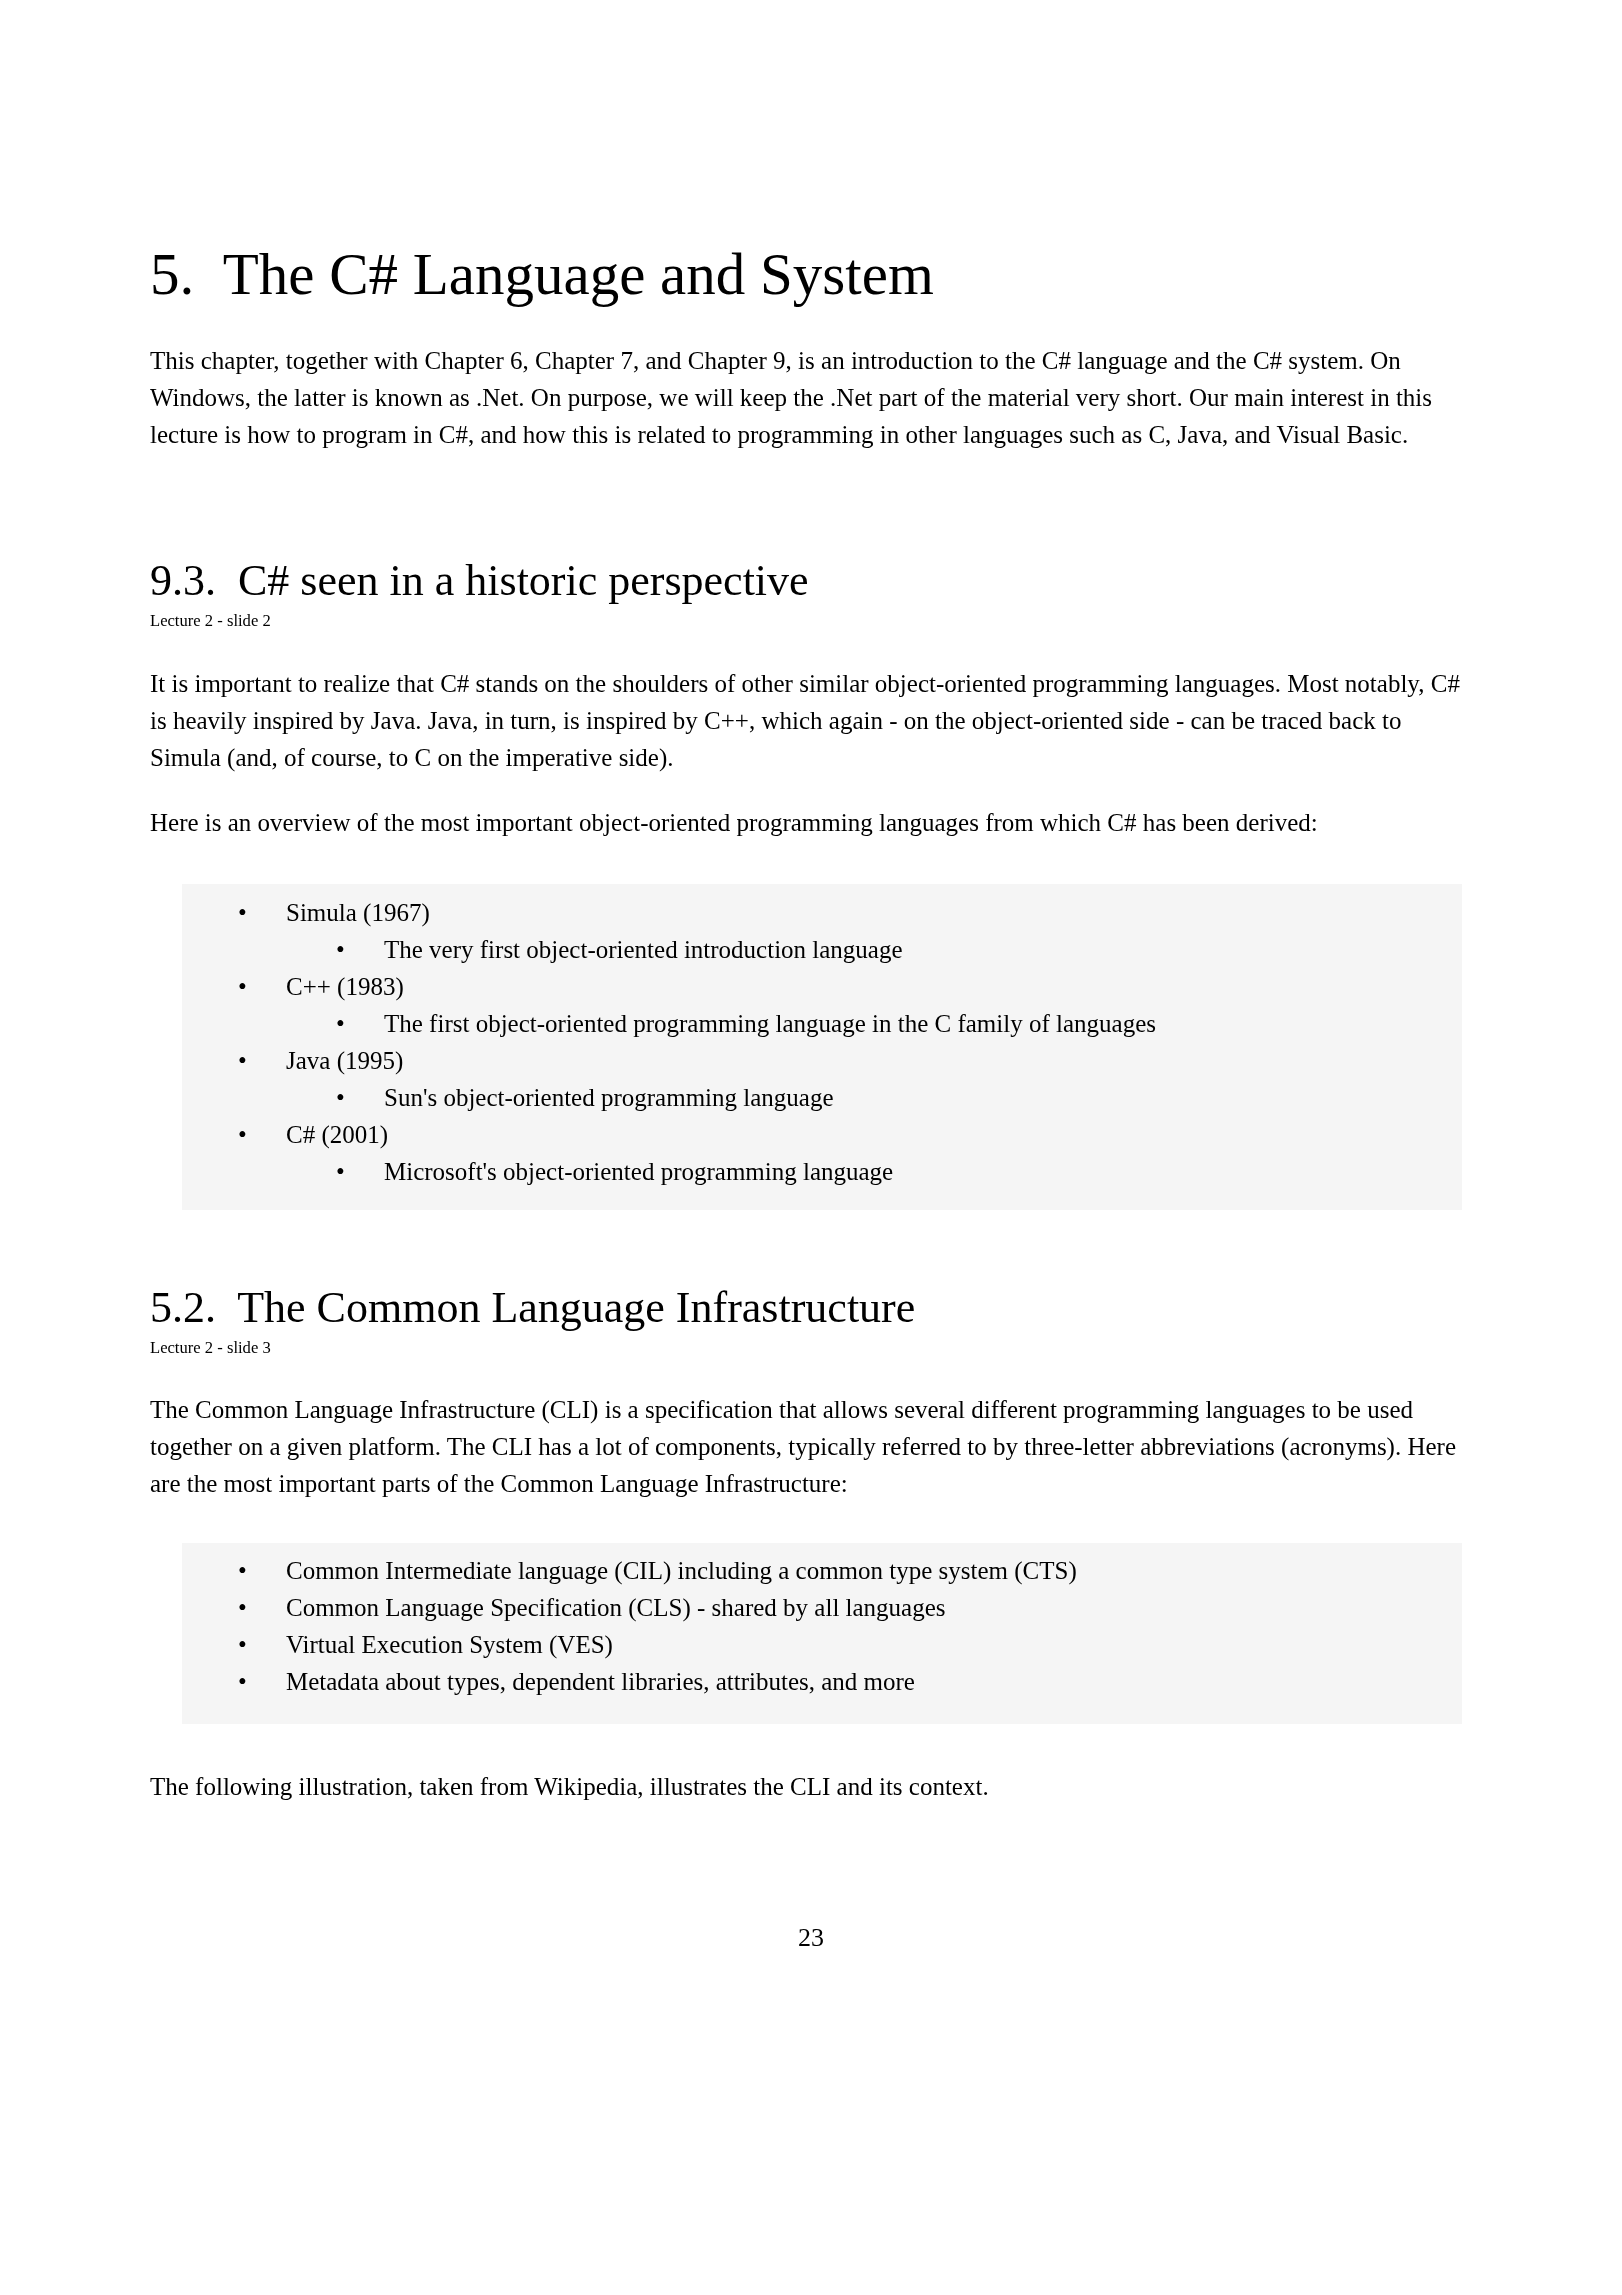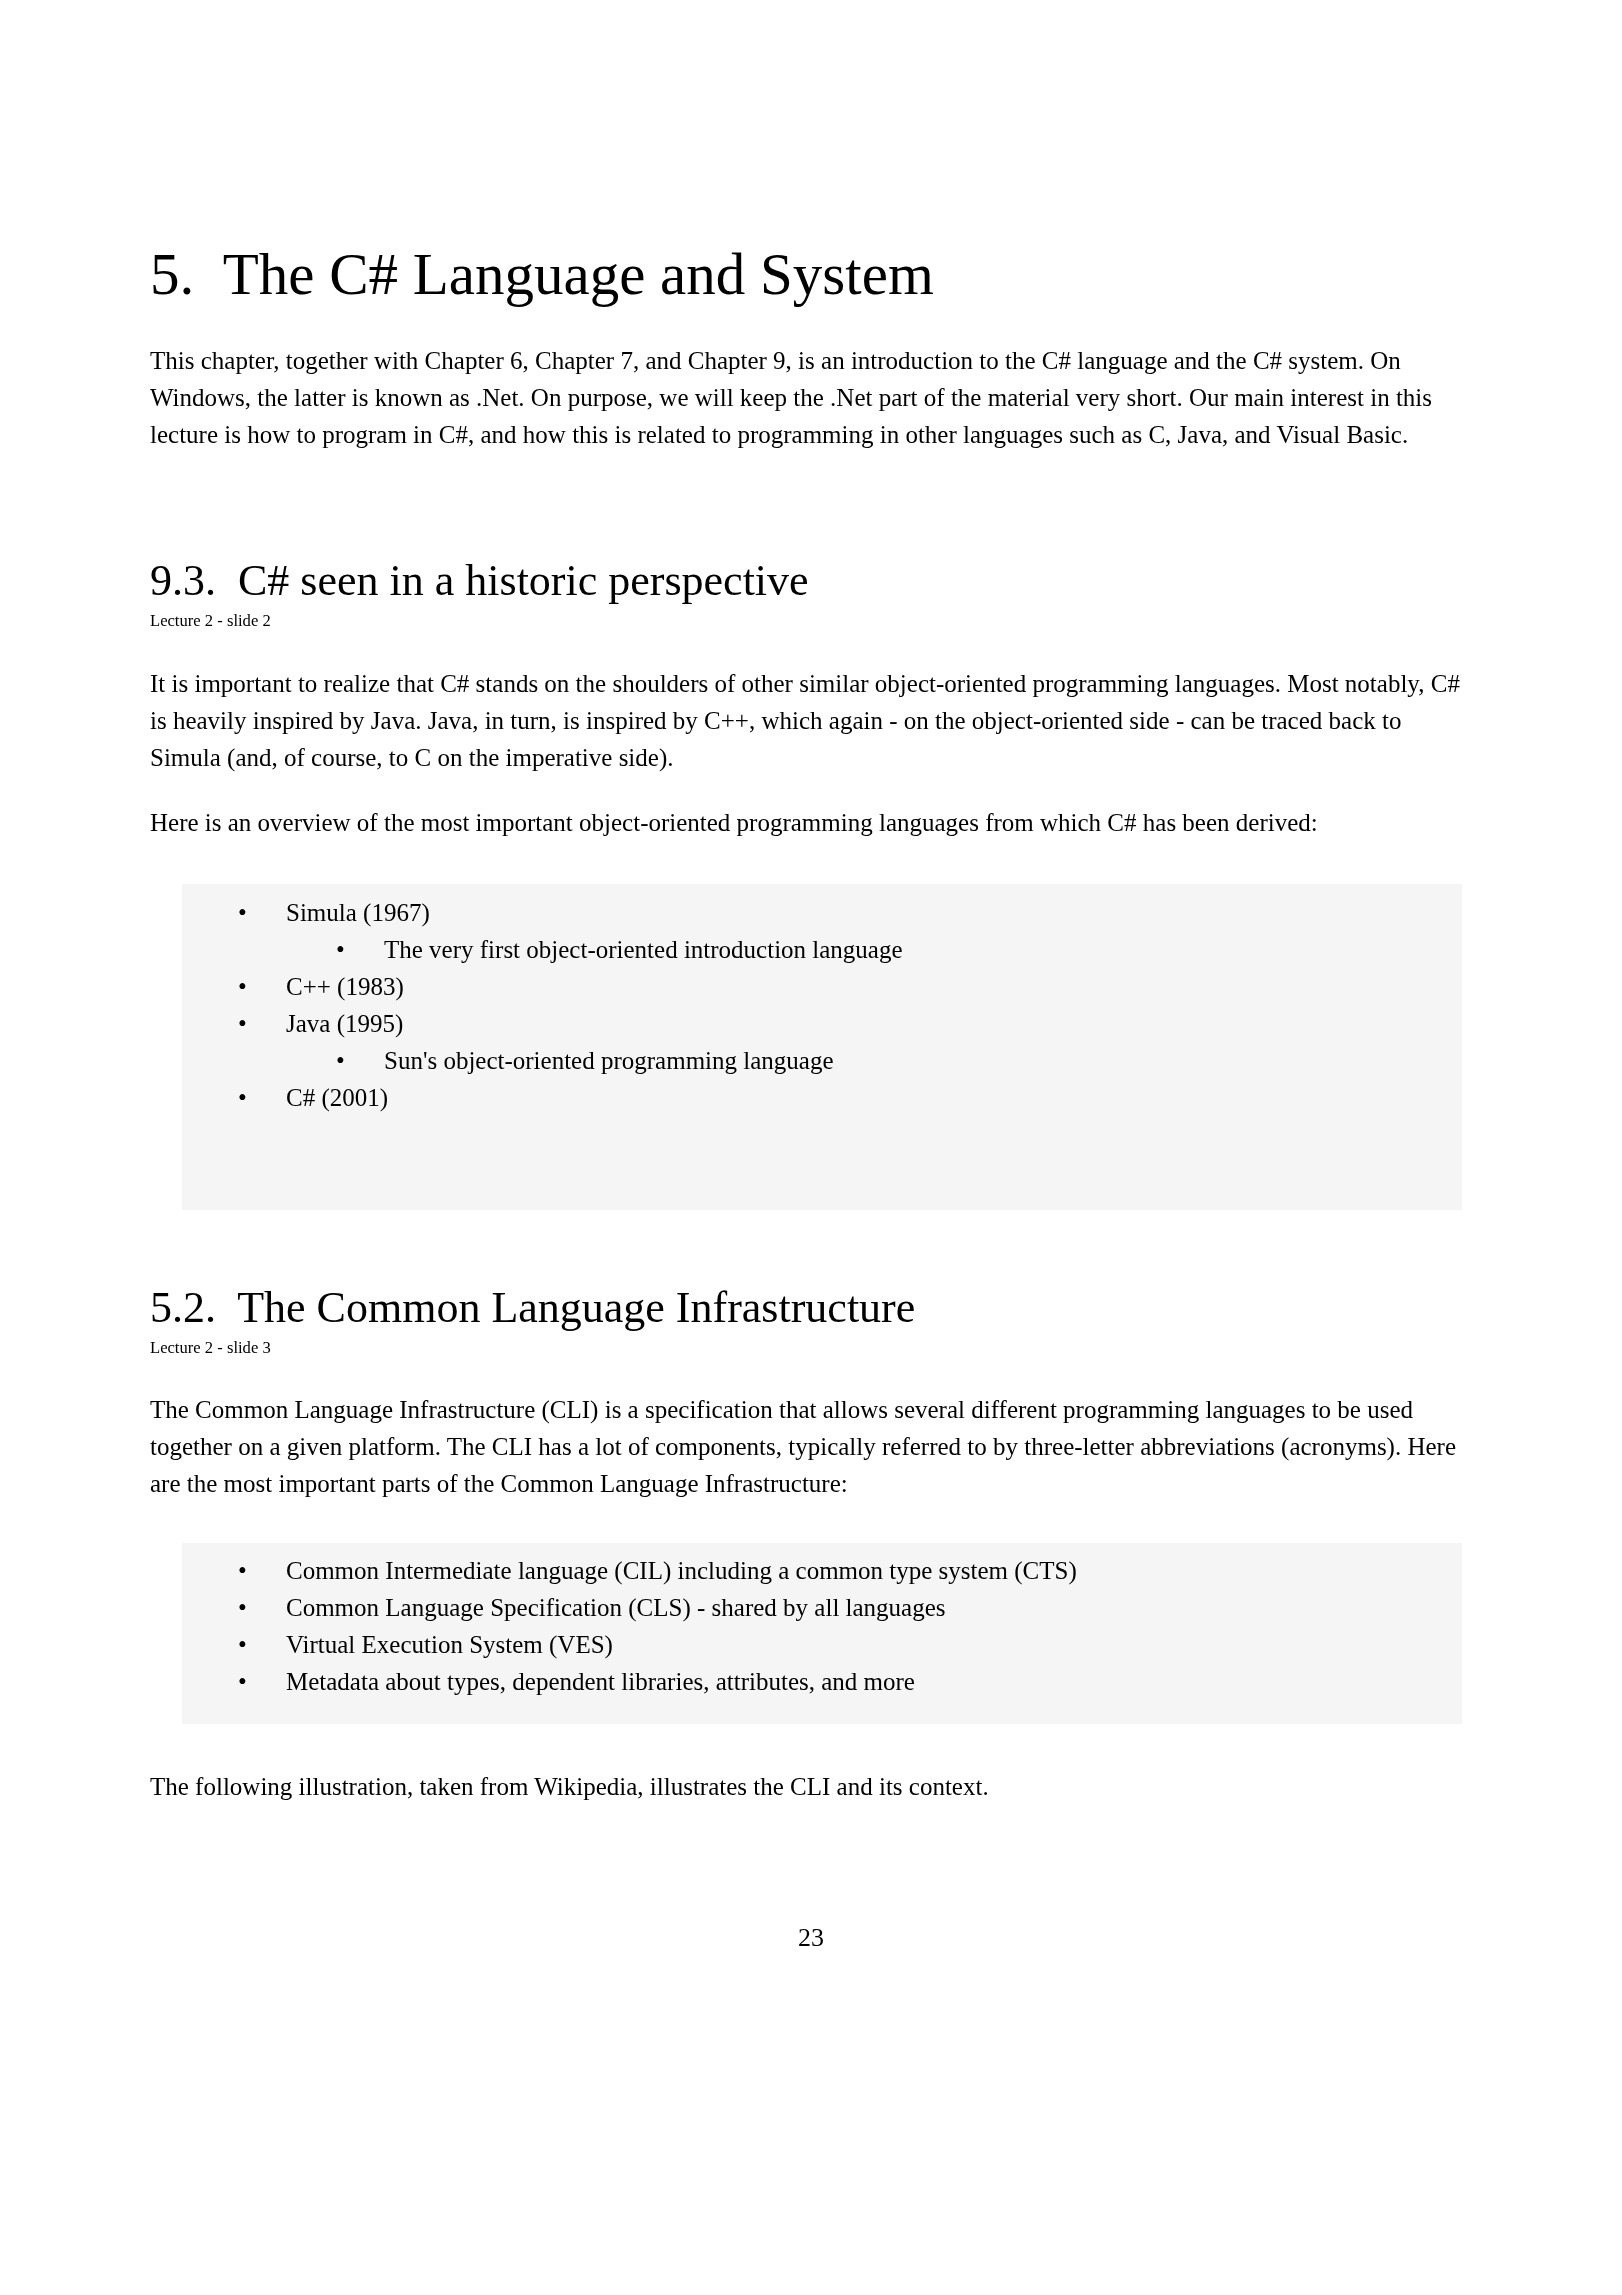--- a/index.html
+++ b/index.html
@@ -114,29 +114,35 @@
   <div class="highlight-box box-languages">
     <ul>
       <li>
         <span>Simula (1967)</span>
         <ul class="sub-list">
           <li>The very first object-oriented introduction language</li>
         </ul>
       </li>
       <li>
         <span>C++ (1983)</span>
+        <ul class="sub-list">
+          <li>The first object-oriented programming language in the C family of languages</li>
+        </ul>
       </li>
       <li>
         <span>Java (1995)</span>
         <ul class="sub-list">
           <li>Sun's object-oriented programming language</li>
         </ul>
       </li>
       <li>
         <span>C# (2001)</span>
+        <ul class="sub-list">
+          <li>Microsoft's object-oriented programming language</li>
+        </ul>
       </li>
     </ul>
   </div>
 
   <h2 class="section-title s52">5.2.  The Common Language Infrastructure</h2>
 
   <div class="slide-ref">Lecture 2 - slide 3</div>
 
   <p class="body-para para-52a">The Common Language Infrastructure (CLI) is a specification that allows several different programming languages to be used together on a given platform. The CLI has a lot of components, typically referred to by three-letter abbreviations (acronyms). Here are the most important parts of the Common Language Infrastructure:</p>
 

